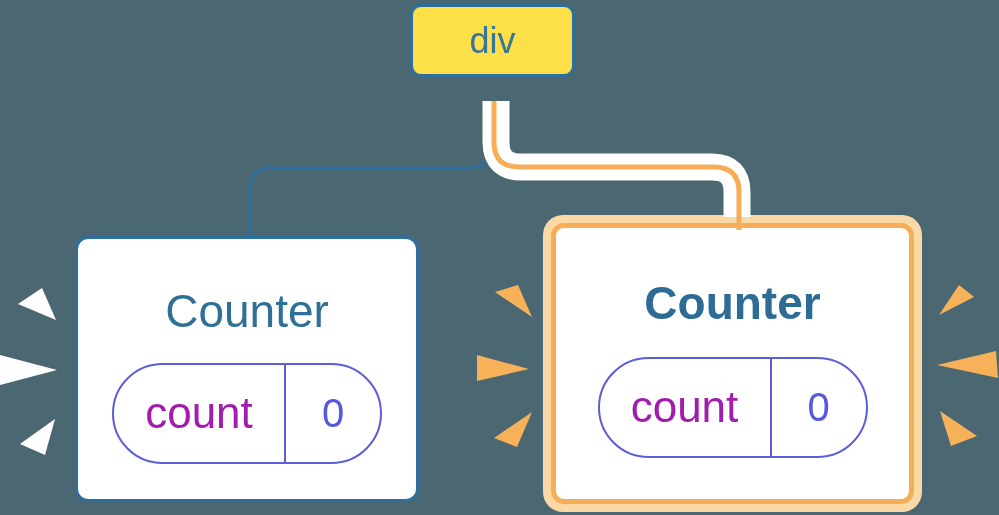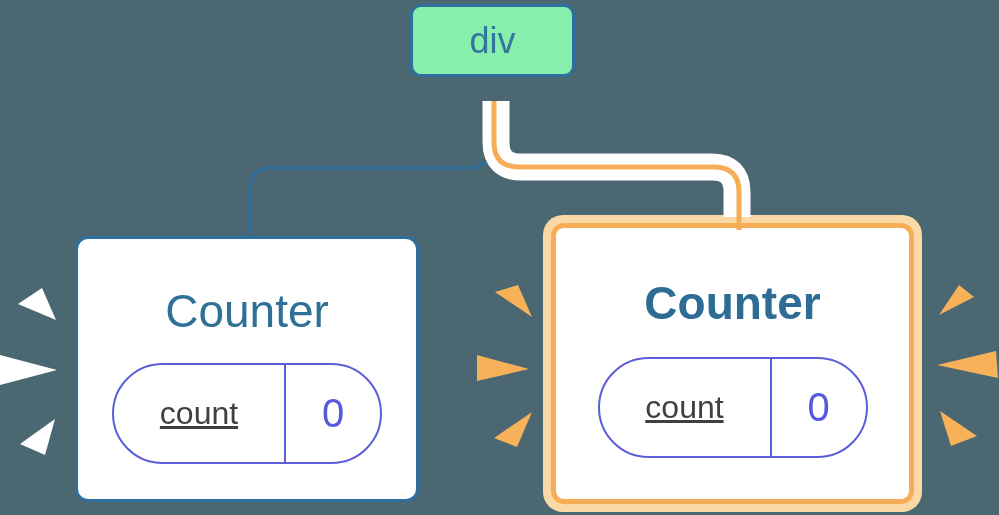--- a/index.html
+++ b/index.html
@@ -4,21 +4,21 @@
 <style>
   html,body { margin:0; padding:0; background:#4b6771; }
   .stage {
     position:relative; width:999px; height:515px; overflow:hidden;
     background:#4b6771;
     font-family:"Liberation Sans","DejaVu Sans",sans-serif;
   }
   
   .root-node {
     position:absolute; left:410px; top:4px; width:165px; height:73px;
-    box-sizing:border-box; background:#86efac;
+    box-sizing:border-box; background:#fde047;
     border:3px solid #2e6f9e; border-radius:11px;
     display:flex; align-items:center; justify-content:center;
     z-index:2;
   }
   .root-node .label { font-size:36px; font-weight:500; color:#35769f; }
 
   
   .card-left {
     position:absolute; left:75px; top:236px; width:344px; height:266px;
     box-sizing:border-box; background:#ffffff;
@@ -44,23 +44,22 @@
 
   
   .pill {
     width:270px; height:101px; box-sizing:border-box;
     border:2.5px solid #5b5ed8; border-radius:52px;
     display:flex; background:#ffffff;
   }
   .pill .key {
     width:172px; box-sizing:border-box;
     display:flex; align-items:center; justify-content:center;
-    font-size:32px; color:#404040;
+    font-size:44px; color:#a21caf;
     border-right:2.5px solid #5b5ed8;
-    text-decoration:underline;
   }
   .pill .value {
     flex:1; display:flex; align-items:center; justify-content:center;
     font-size:40px; color:#5659e0;
   }
 
   
   .overlay {
     position:absolute; left:0; top:0; width:999px; height:515px;
     z-index:5; pointer-events:none;

